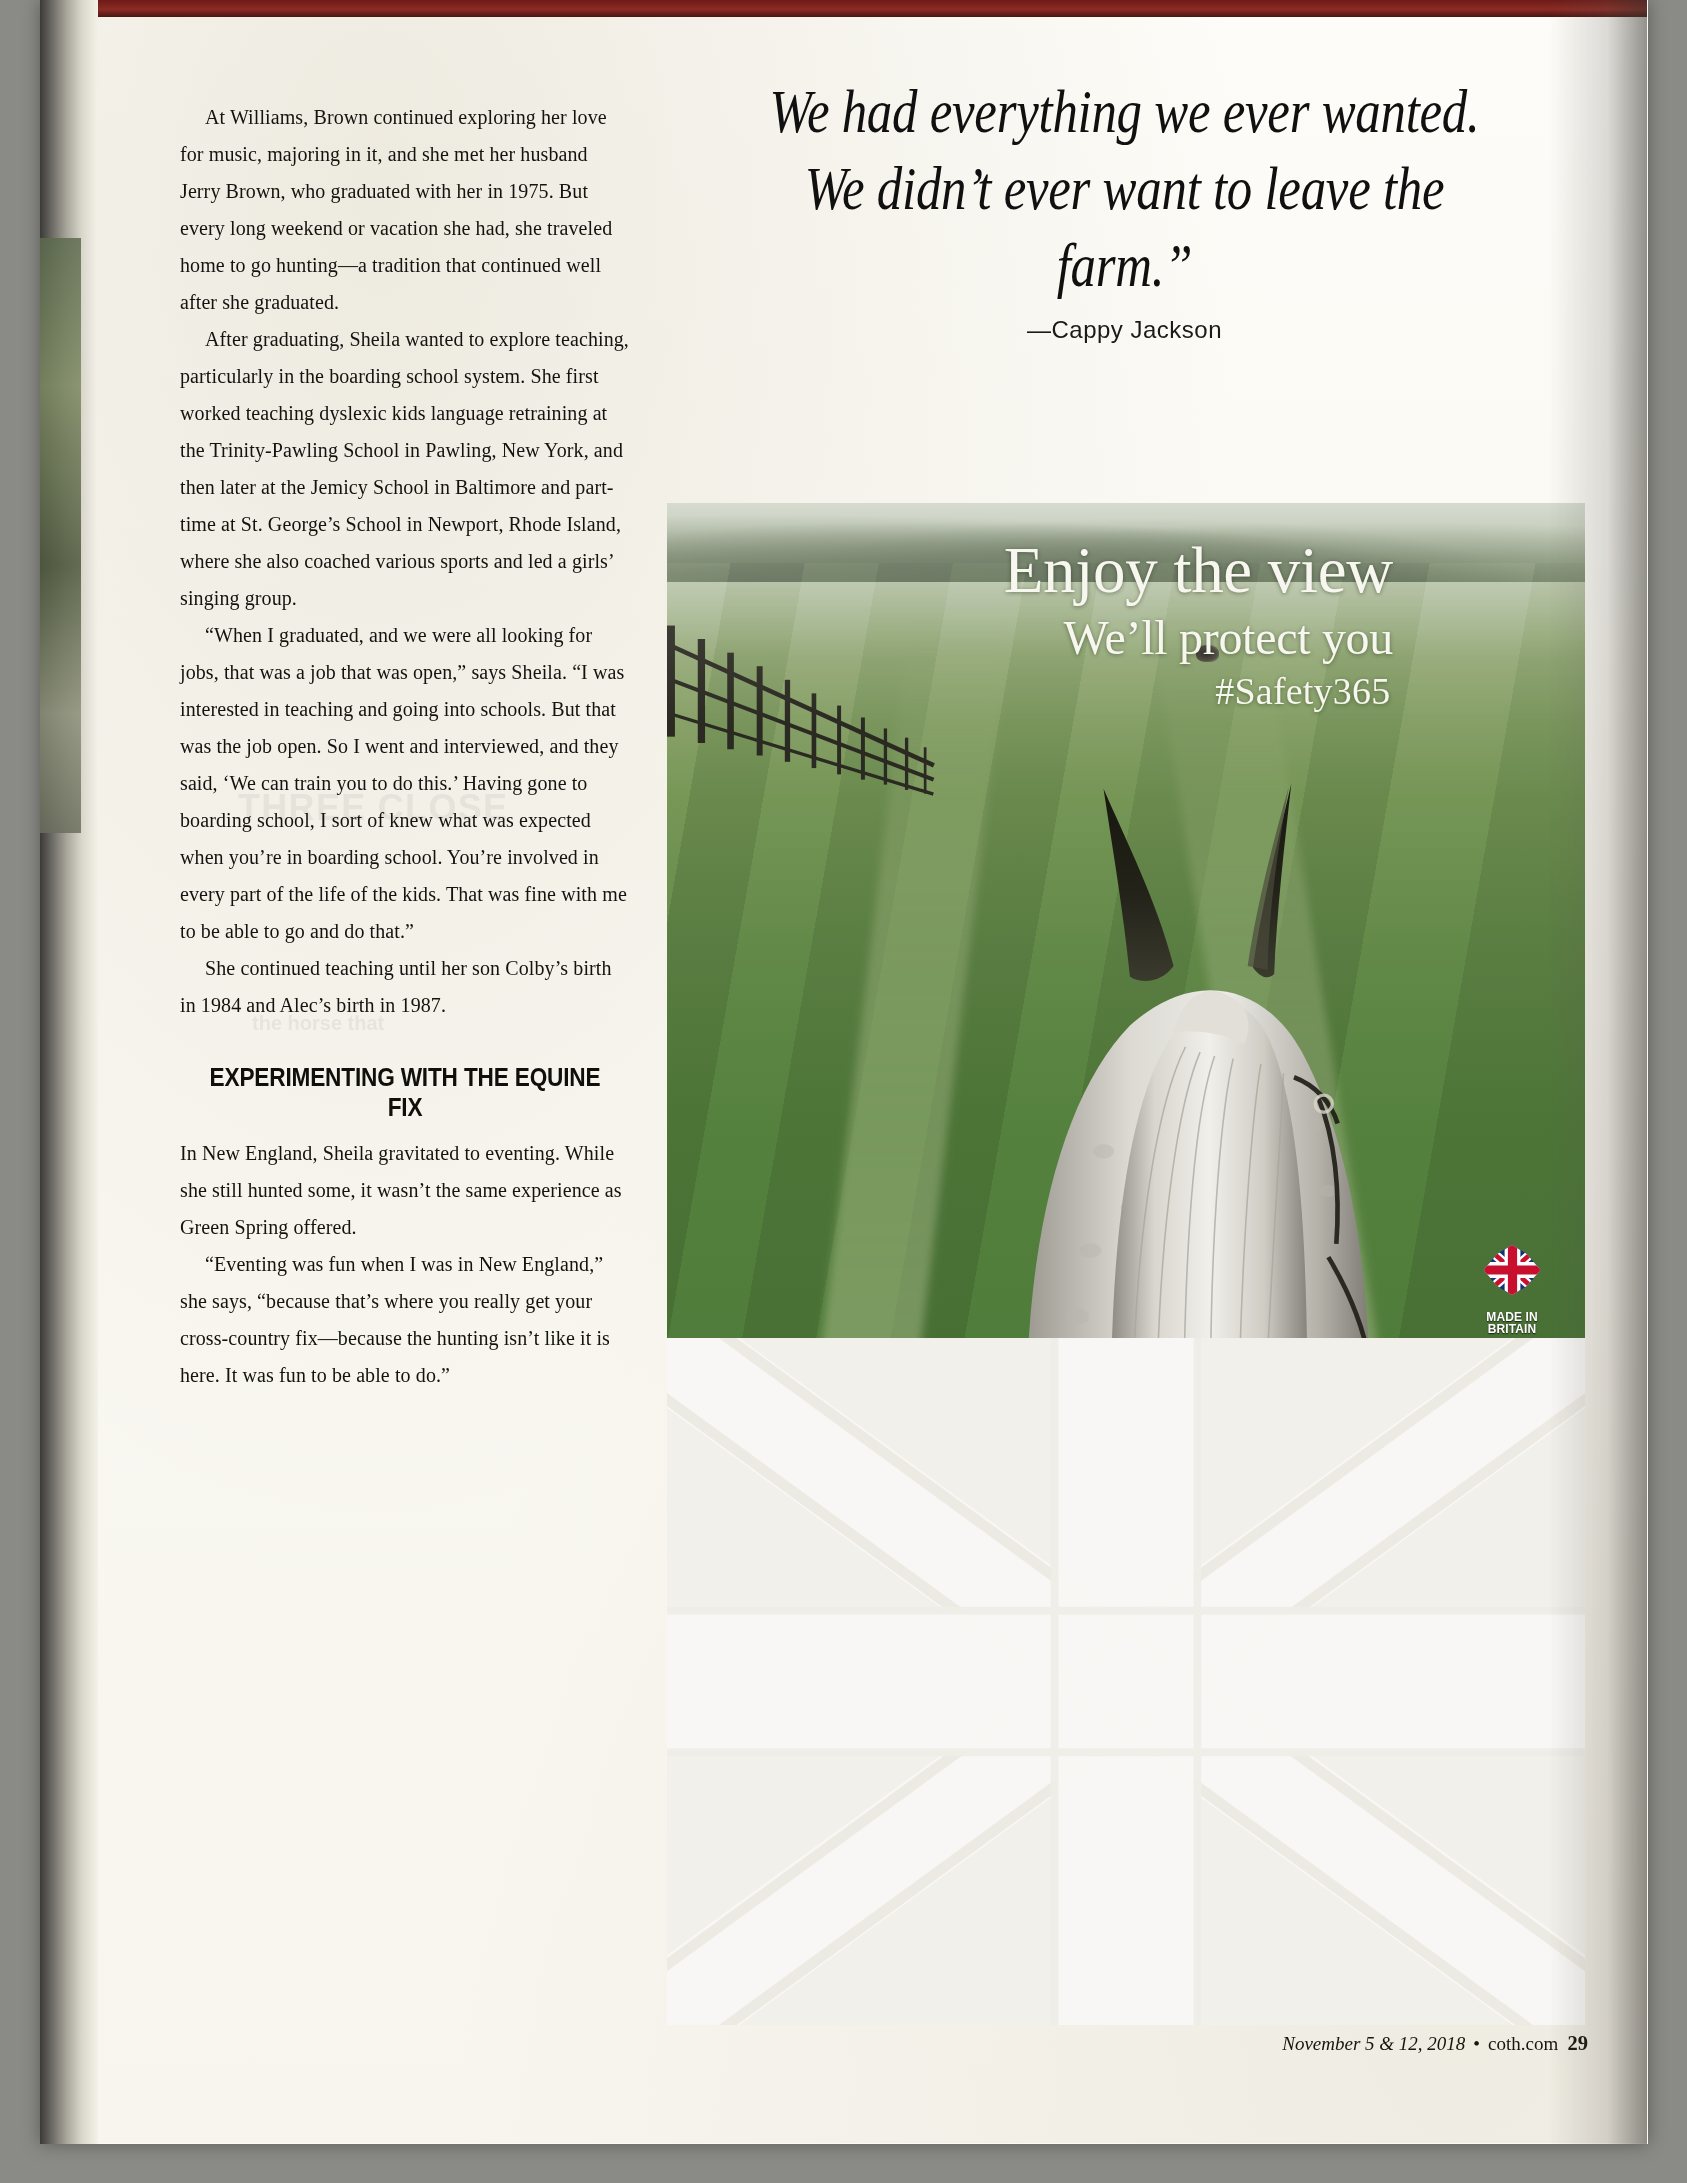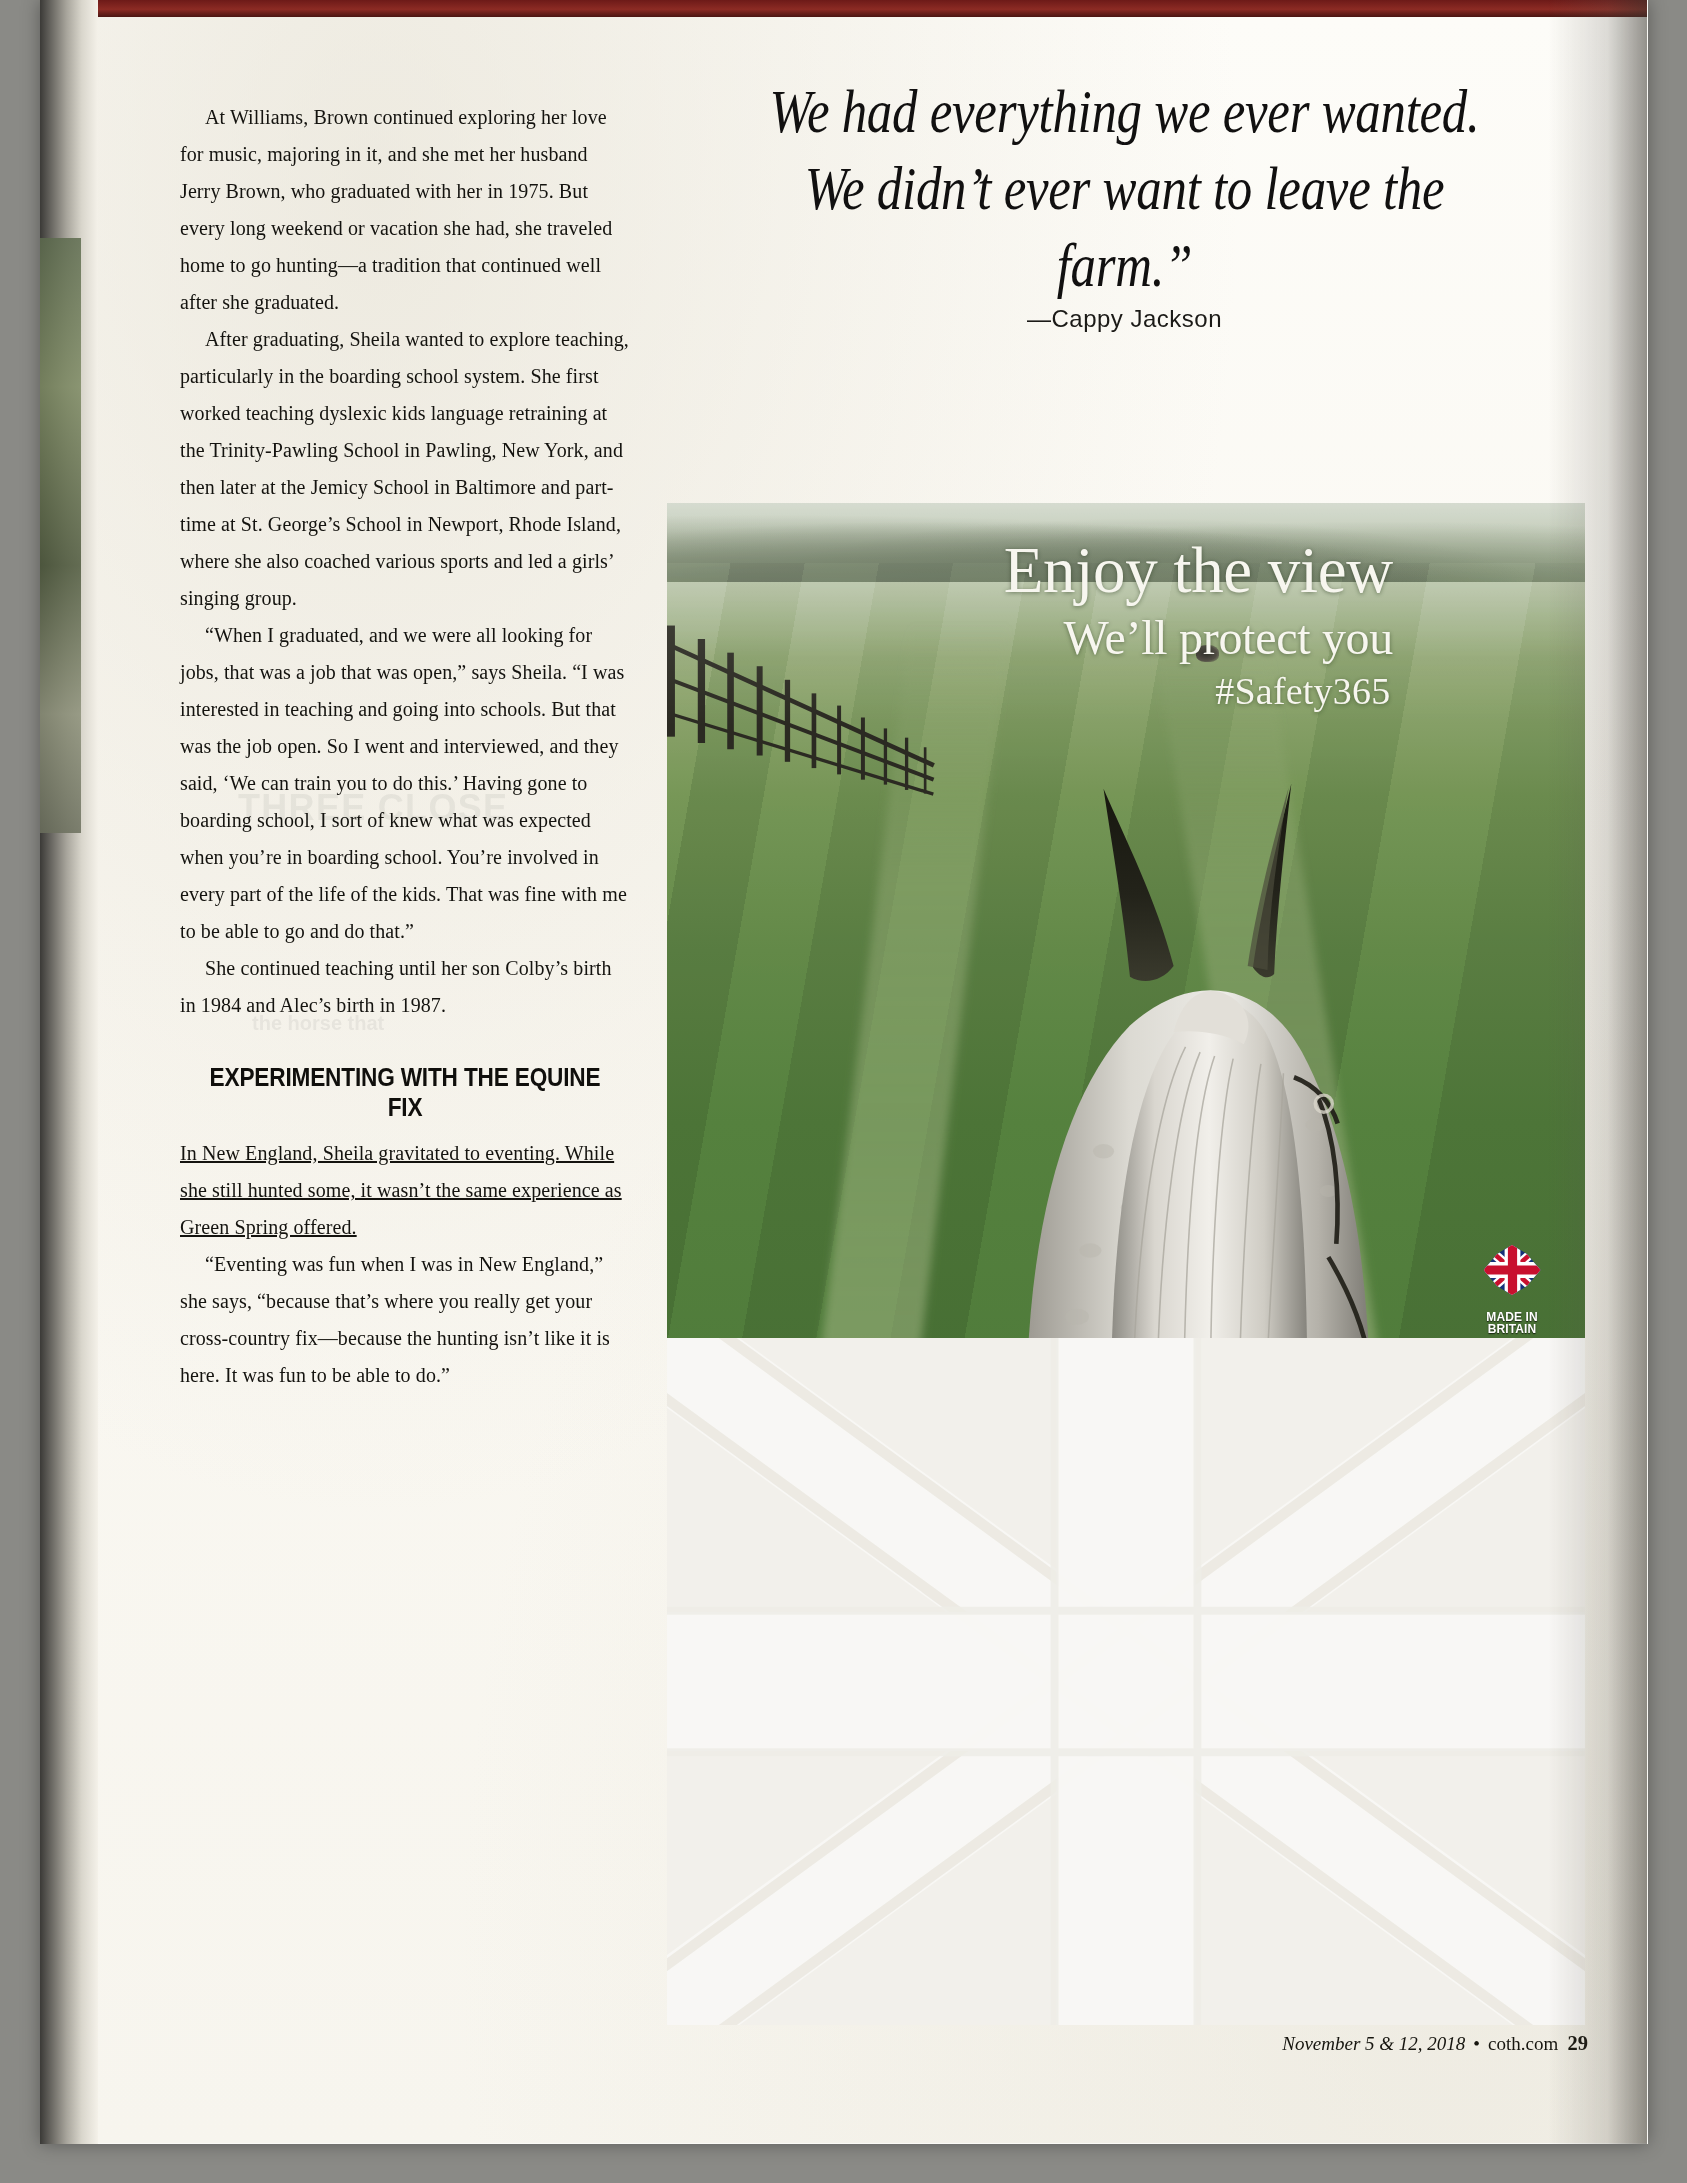--- a/index.html
+++ b/index.html
@@ -58,21 +58,21 @@
   }
   .body-par {
     font-family:"Liberation Serif", serif;
     font-size:20px;
     line-height:37px;
     text-indent:25px;
     margin:0;
     letter-spacing:0.1px;
     text-align:left;
   }
-  .body-par.no-indent { text-indent:0;text-decoration:underline; }
+  .body-par.no-indent { text-indent:0; }
 
   #section-head {
     font-family:"Liberation Sans", sans-serif;
     font-weight:bold;
     font-size:26px;
     line-height:30px;
     letter-spacing:-0.2px;
     text-align:center;
     margin:38px 0 13.2px 0;
     color:#100f0c;
@@ -97,21 +97,21 @@
     transform:scaleX(.82);
     transform-origin:center top;
     padding:0 6.6px;
     letter-spacing:-0.3px;
   }
   #pullquote-attrib {
     font-family:"Liberation Sans", sans-serif;
     font-size:24px;
     text-align:center;
     color:#1b1a17;
-    margin-top:1px;
+    margin-top:12px;
     letter-spacing:0.5px;
   }
 
   
   #ad {
     position:absolute;
     left:627px; top:503px;
     width:918px; height:1522px;
     overflow:hidden;
     background:#efece3;

